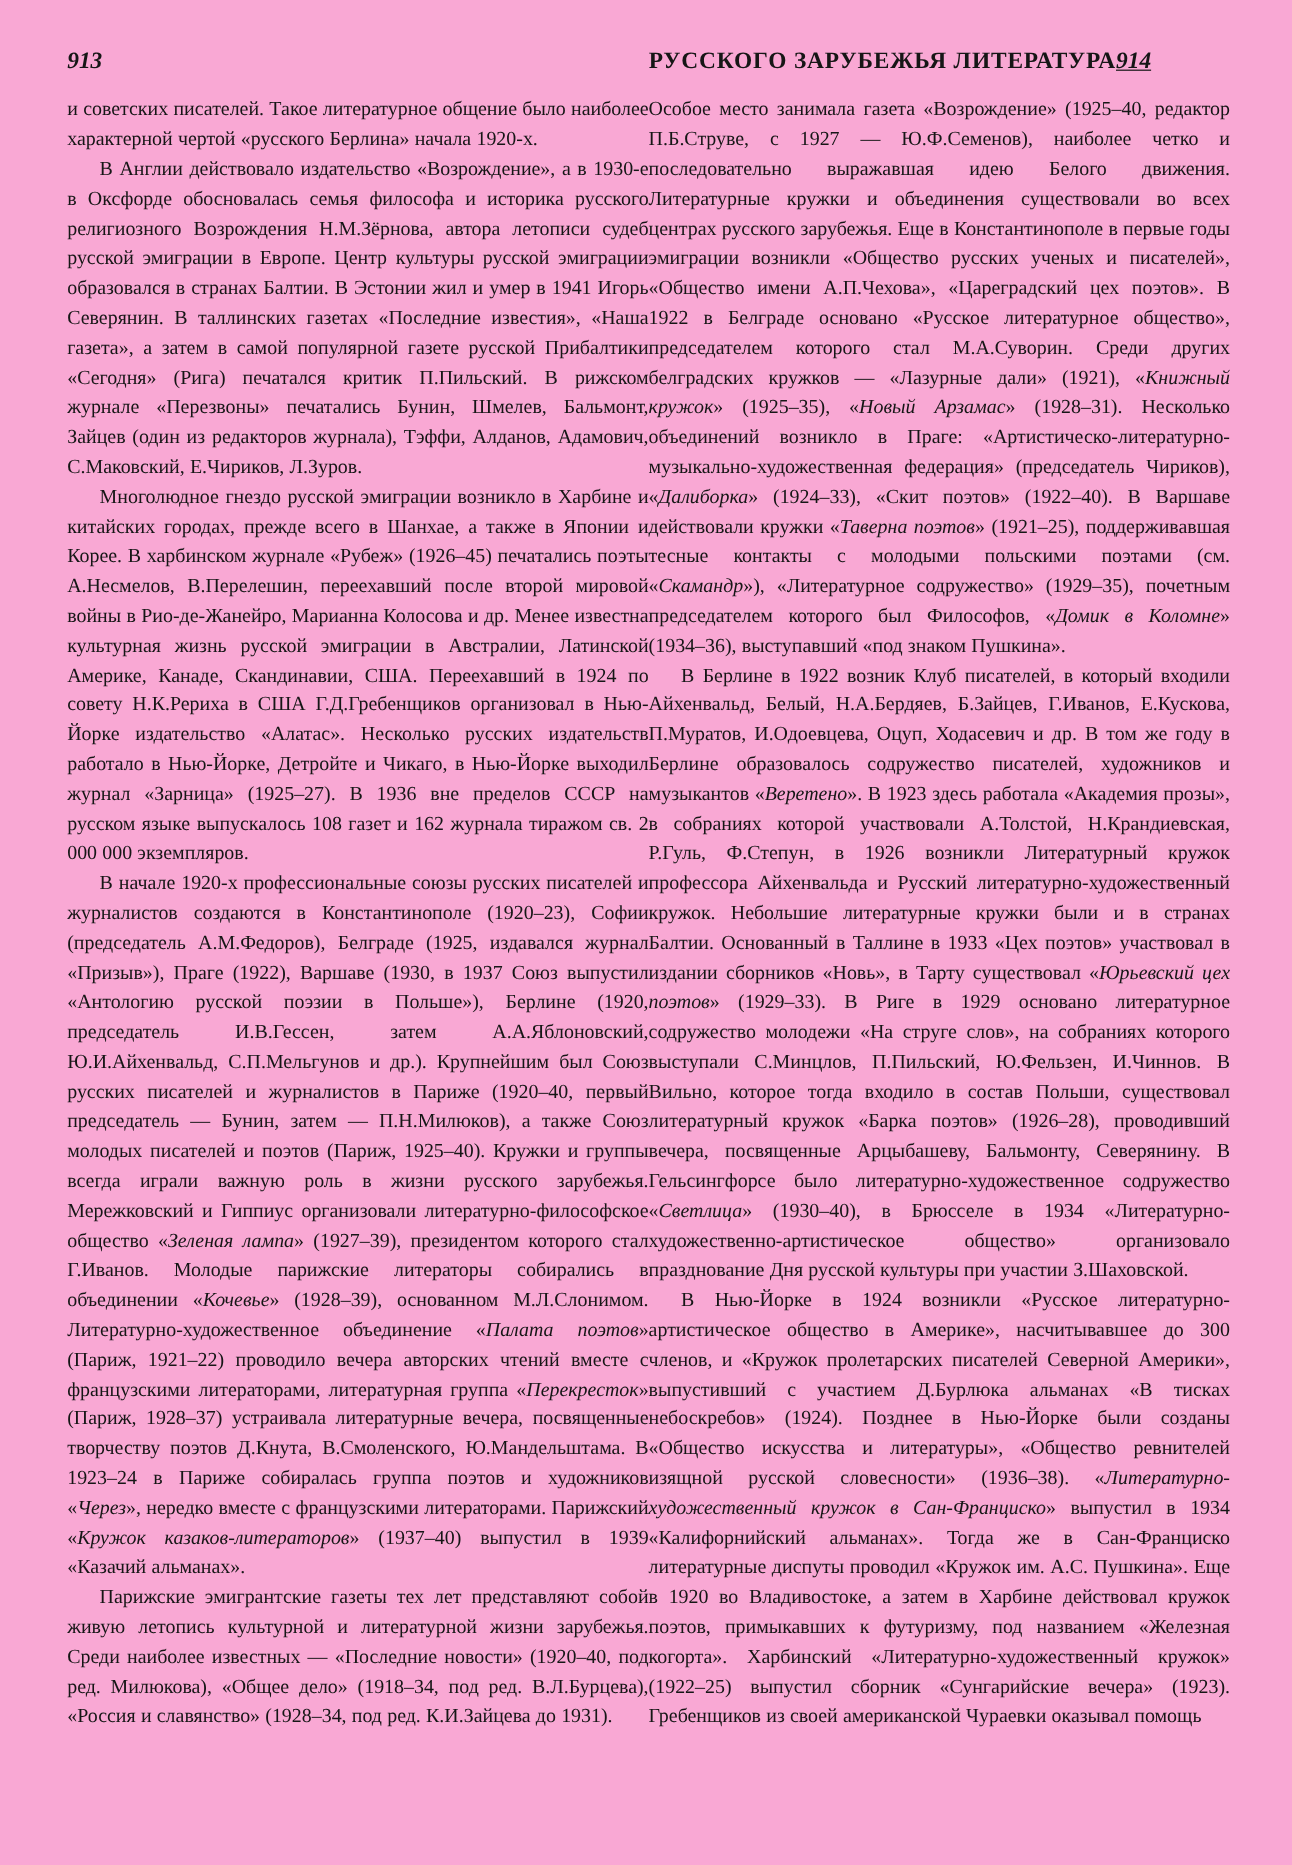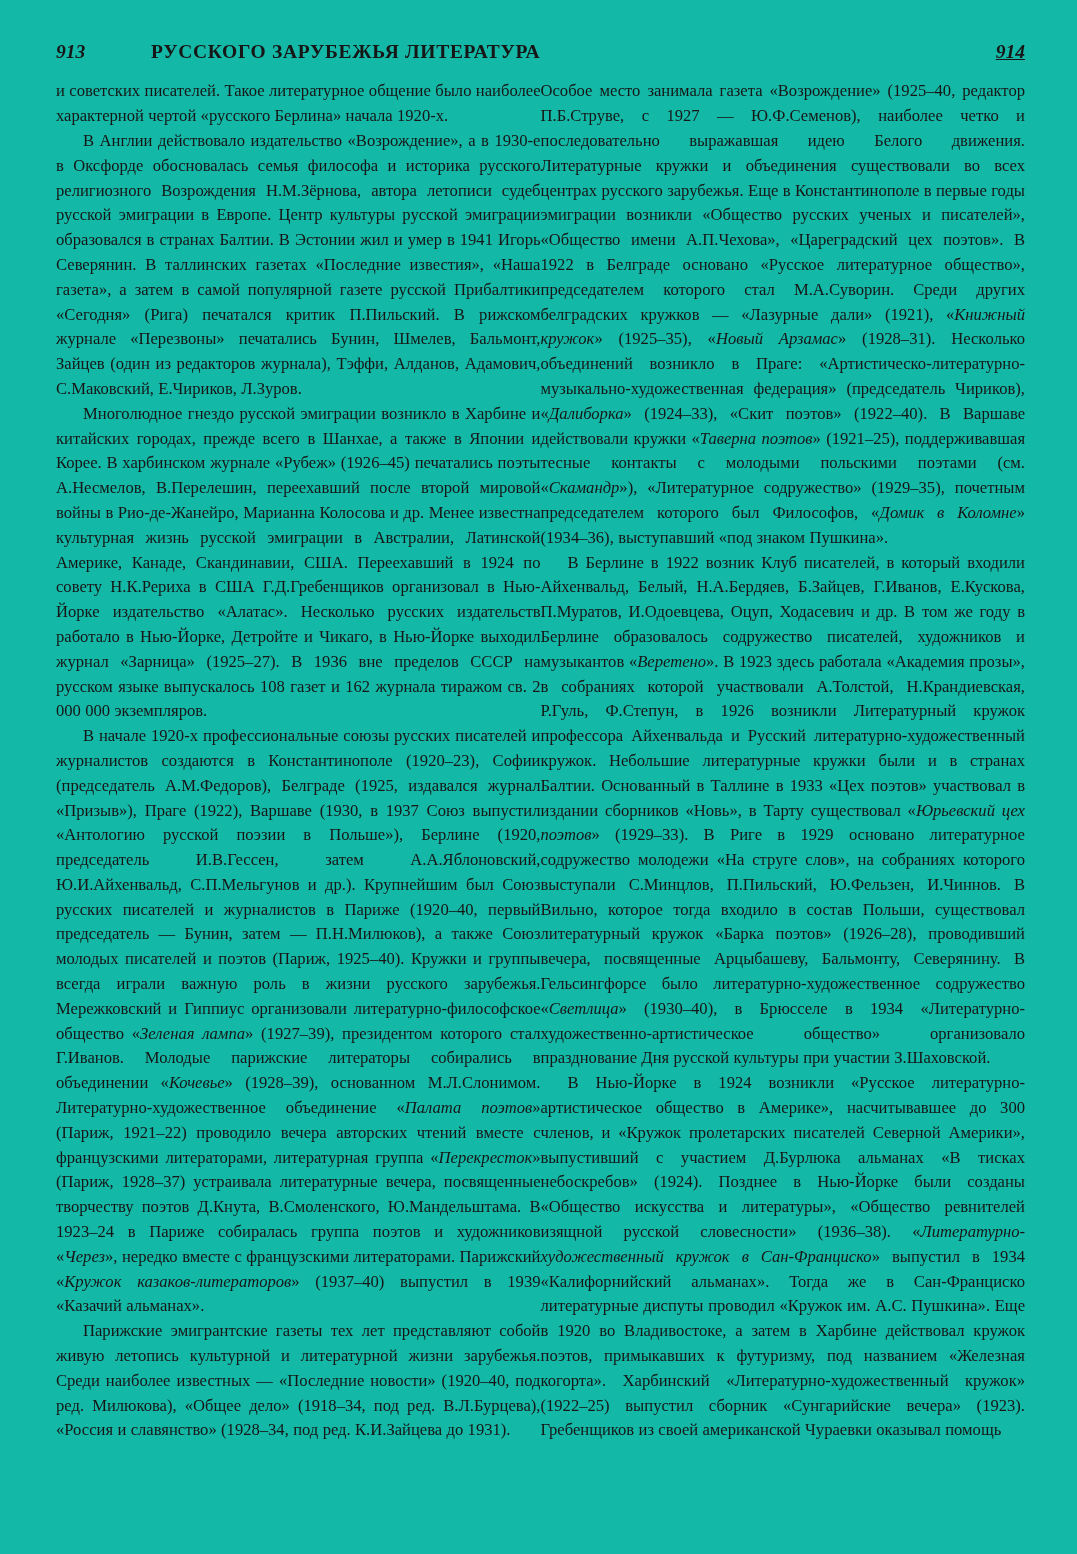--- a/index.html
+++ b/index.html
@@ -5,44 +5,44 @@
   html, body {
     margin: 0;
     padding: 0;
     background: #e7e7e4;
   }
   .page {
     position: relative;
     width: 1077px;
     height: 1554px;
     margin: 0 auto;
-    background: #14b8a6;
+    background: #f9a8d4;
     box-sizing: border-box;
     padding: 40px 52px 26px 56px;
     overflow: hidden;
     font-family: "Liberation Serif", "DejaVu Serif", serif;
     color: #161616;
   }
   .page-header {
     display: flex;
     align-items: baseline;
     font-weight: bold;
     font-size: 19.5px;
     line-height: 1.2;
     margin-bottom: 16px;
   }
   .pagenum {
     width: 95px;
     font-style: italic;
     font-size: 19.5px;
   }
-  .pagenum.right { text-align: right; text-decoration: underline; }
+  .pagenum.right { text-align: left; text-decoration: underline; }
   .running-title {
     flex: 1;
-    text-align: left;
+    text-align: right;
     letter-spacing: 0.7px;
     font-size: 19.5px;
     text-transform: uppercase;
   }
   .columns {
     display: flex;
   }
   .column {
     flex: 1;
     min-width: 0;

